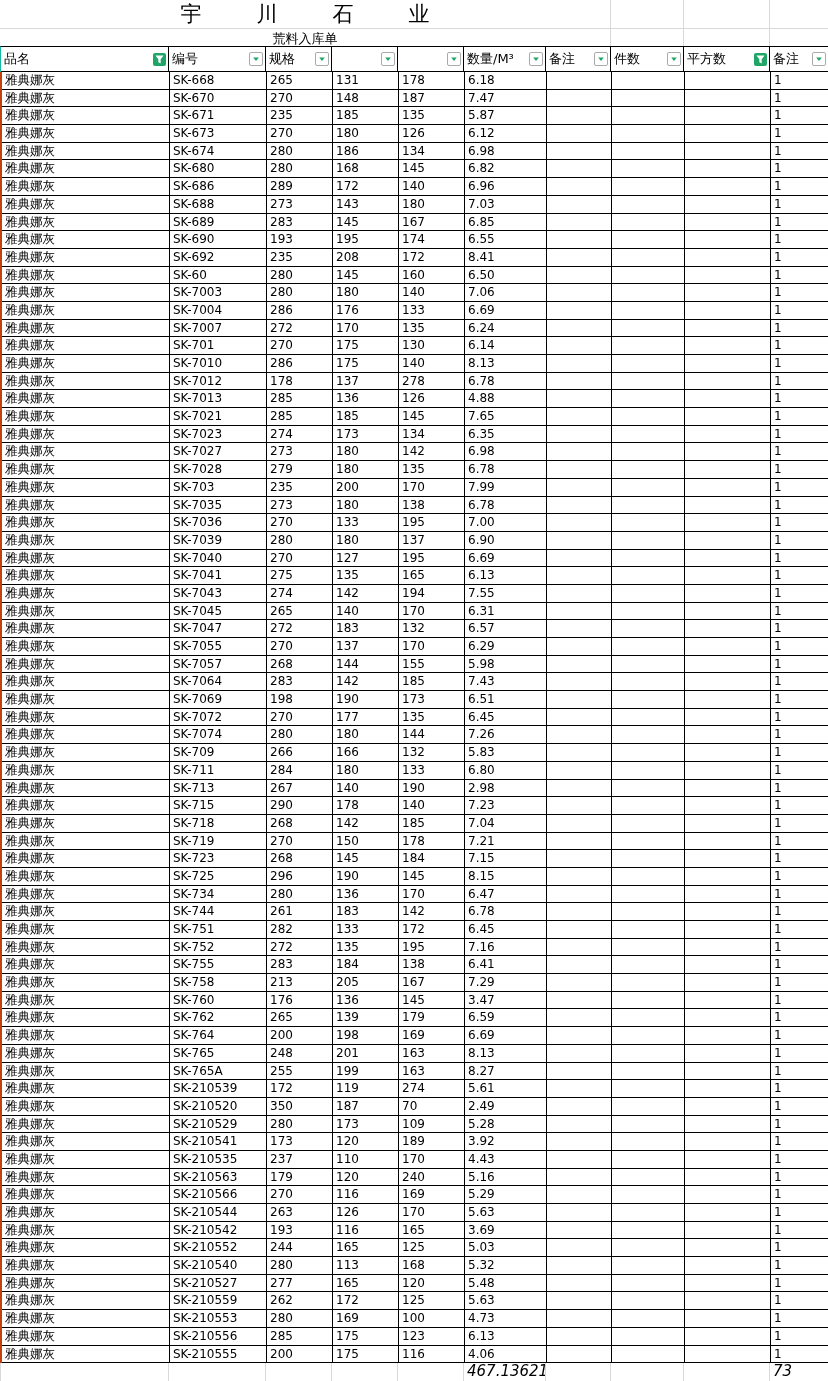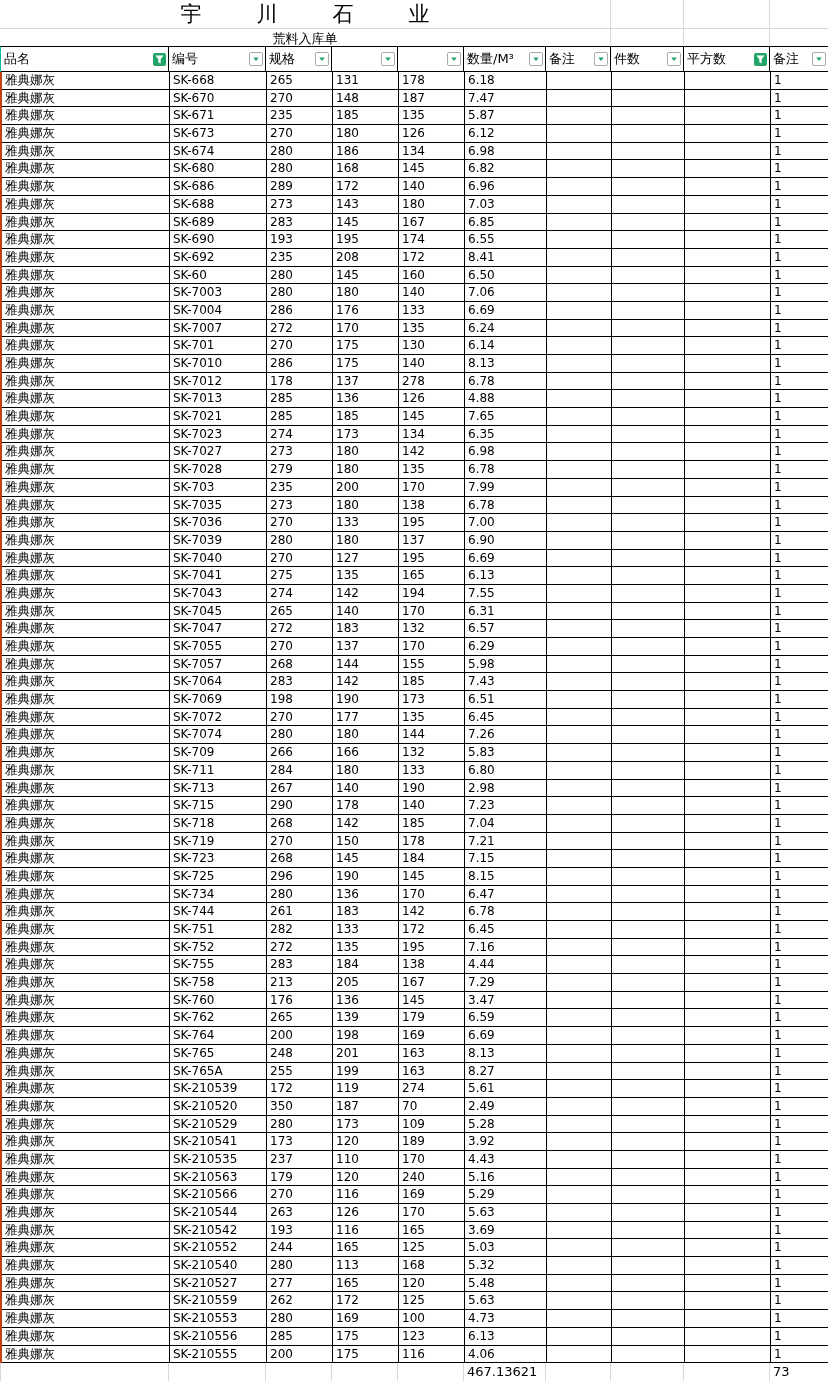--- a/index.html
+++ b/index.html
@@ -41,21 +41,21 @@
 
   
   .tbody { border-left:2px solid #c2410c; }
   .data-row { height:17.7px; }
   .dc { border-right:1px solid #000; border-bottom:1px solid #000;
     font-size:12px; line-height:16.5px; padding-left:3px; }
   .dc.name { font-size:12.5px; }
 
   
   .total-row { height:18px; border-left:1px solid #d9d9d9; border-bottom:2px solid #9dc3e6; }
-  .tc { border-right:1px solid #d9d9d9; font-size:13px; line-height:17px; padding-left:3px; }
+  .tc { border-right:1px solid #d9d9d9; font-size:15px; line-height:17px; padding-left:3px;font-style:italic; }
 </style>
 </head>
 <body>
 
 <div class="sheet">
 
   <div class="row title-row">
     <div class="cell cmerge title-cell">
       <span class="title-text">宇川石业</span>
     </div>
@@ -806,21 +806,21 @@
       <div class="cell dc c8"></div>
       <div class="cell dc c9">1</div>
     </div>
 
     <div class="row data-row">
       <div class="cell dc name c0">雅典娜灰</div>
       <div class="cell dc c1">SK-755</div>
       <div class="cell dc c2">283</div>
       <div class="cell dc c3">184</div>
       <div class="cell dc c4">138</div>
-      <div class="cell dc c5">4.44</div>
+      <div class="cell dc c5">6.41</div>
       <div class="cell dc c6"></div>
       <div class="cell dc c7"></div>
       <div class="cell dc c8"></div>
       <div class="cell dc c9">1</div>
     </div>
 
     <div class="row data-row">
       <div class="cell dc name c0">雅典娜灰</div>
       <div class="cell dc c1">SK-758</div>
       <div class="cell dc c2">213</div>

